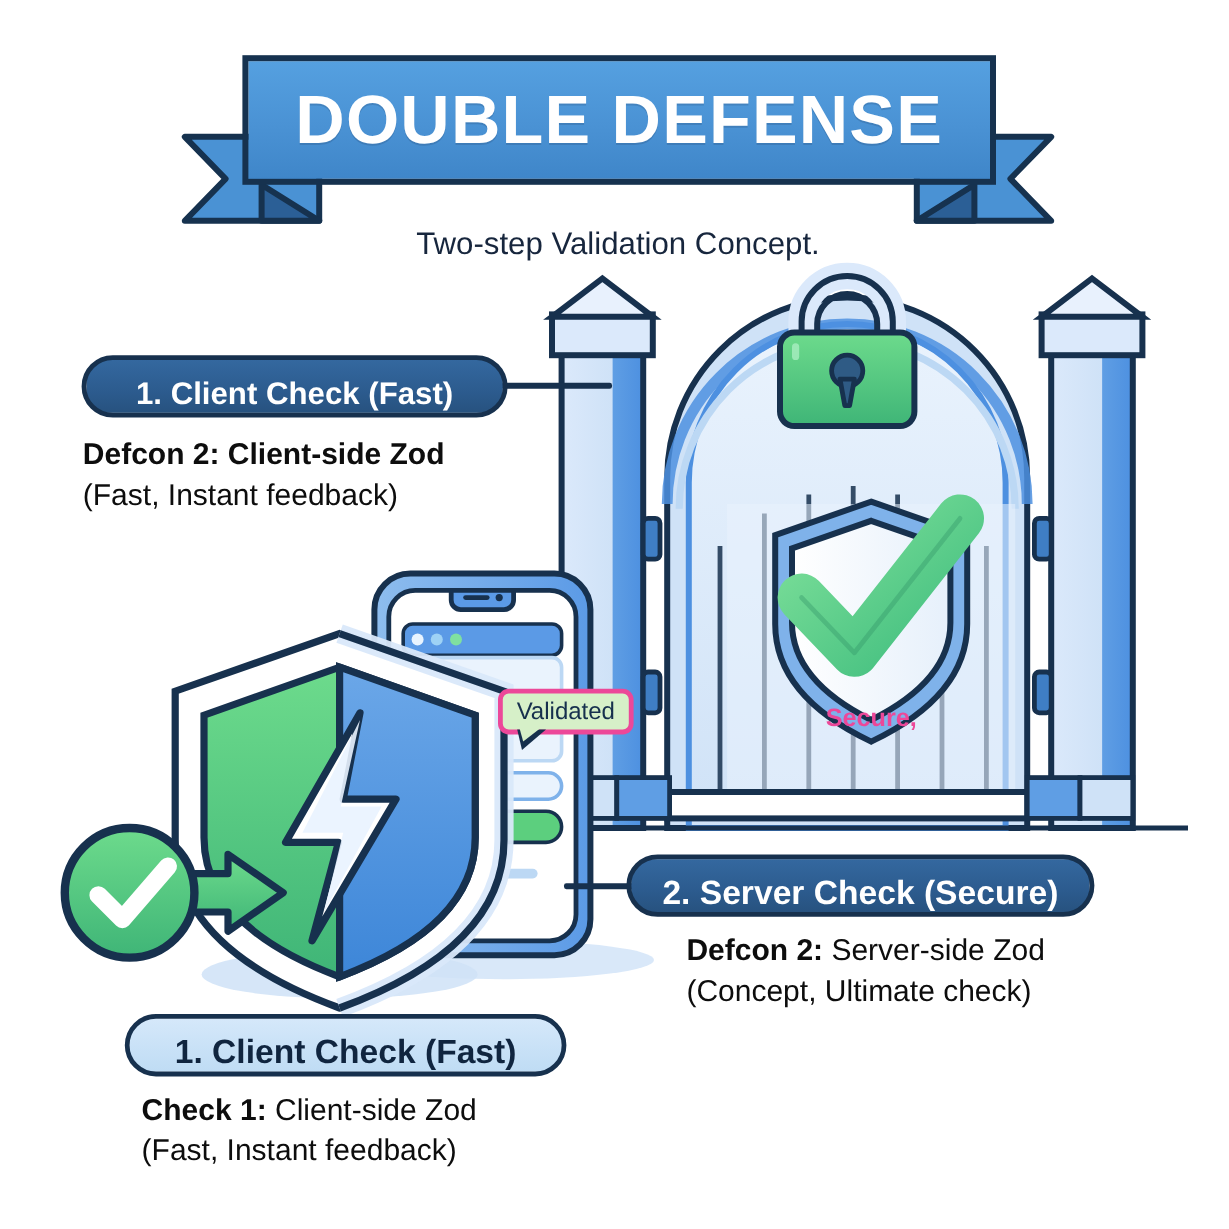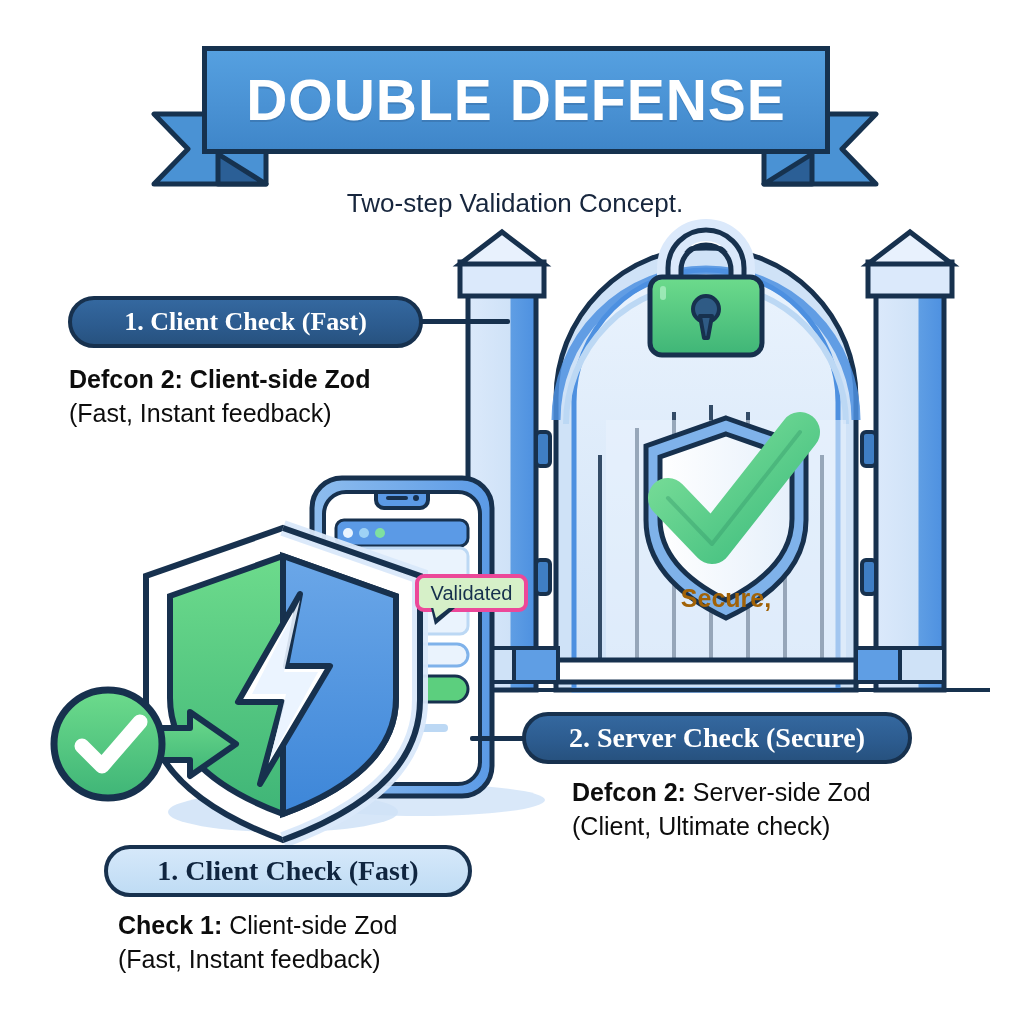--- a/index.html
+++ b/index.html
@@ -29,23 +29,23 @@
     white-space:nowrap;
   }
   .banner-sub{
     position:absolute;left:0;top:148px;width:730px;text-align:center;
     color:#17263d;font-size:26px;font-weight:400;white-space:nowrap;
   }
 
   
   .pill{
     position:absolute;box-sizing:border-box;
-    display:flex;align-items:center;justify-content:center;
+    display:flex;align-items:flex-end;justify-content:center;
     border-radius:40px;border:4px solid #17314e;
-    font-weight:bold;white-space:nowrap;font-family:Liberation Serif, serif;
+    font-weight:bold;white-space:nowrap;
   }
   .pill-dark{
     background:linear-gradient(180deg,#34689f 0%,#2c5b8e 60%,#27527f 100%);
     color:#ffffff;
   }
   .pill-light{
     background:linear-gradient(180deg,#d5e8fa 0%,#bfdcf4 100%);
     color:#10253f;
   }
   #pill-client-top{left:68px;top:296px;width:355px;height:52px;font-size:26px;}
@@ -65,21 +65,21 @@
   .conn{position:absolute;background:#17314e;height:5px;border-radius:2px;}
   #conn-top{left:418px;top:319px;width:92px;}
   #conn-bottom{left:470px;top:736px;width:84px;}
 
   
   .art{position:absolute;left:0;top:0;width:1024px;height:1024px;pointer-events:none;}
 
   
   .gate-text{
     position:absolute;left:620px;top:583px;width:212px;text-align:center;
-    color:#a16207;font-size:25px;font-weight:bold;line-height:31px;
+    color:#ec4899;font-size:21px;font-weight:bold;line-height:31px;
   }
 
   
   .bubble{
     position:absolute;left:415px;top:574px;width:113px;height:38px;
     background:#d6f0c8;border:4px solid #ec4899;border-radius:9px;
     box-sizing:border-box;display:flex;align-items:center;justify-content:center;
     color:#16304d;font-size:20px;
   }
   .bubble:after{
@@ -275,21 +275,21 @@
     <div class="line2">(Fast, Instant feedback)</div>
   </div>
 
   <div class="pill pill-dark" id="pill-server">
     <span>2. Server Check (Secure)</span>
   </div>
   <div class="caption" id="cap-server">
     <div class="line1">
       <span class="b">Defcon 2:</span><span> Server-side Zod</span>
     </div>
-    <div class="line2">(Client, Ultimate check)</div>
+    <div class="line2">(Concept, Ultimate check)</div>
   </div>
 
   <div class="pill pill-light" id="pill-client-bottom">
     <span>1. Client Check (Fast)</span>
   </div>
   <div class="caption" id="cap-client-bottom">
     <div class="line1">
       <span class="b">Check 1:</span><span> Client-side Zod</span>
     </div>
     <div class="line2">(Fast, Instant feedback)</div>

